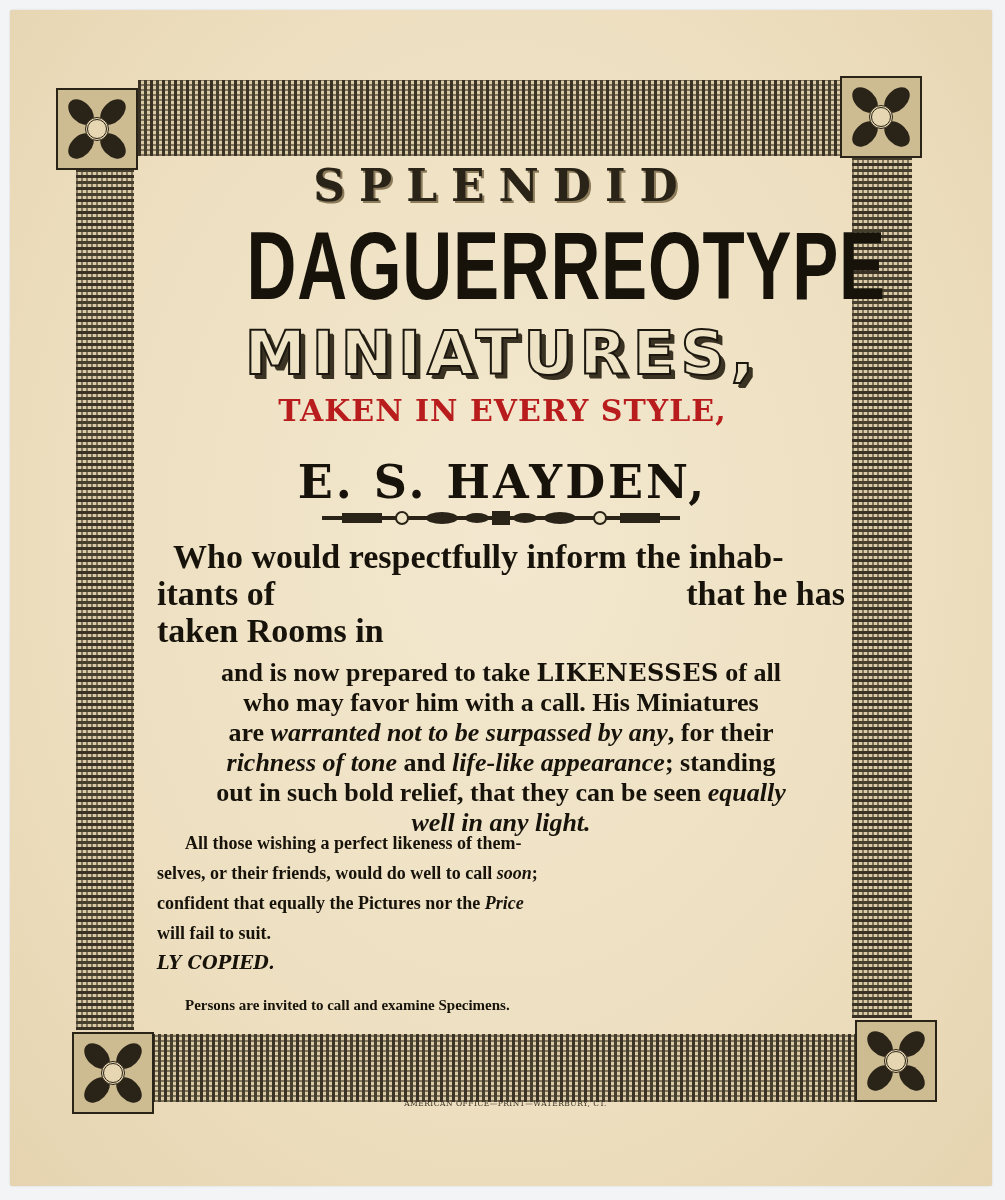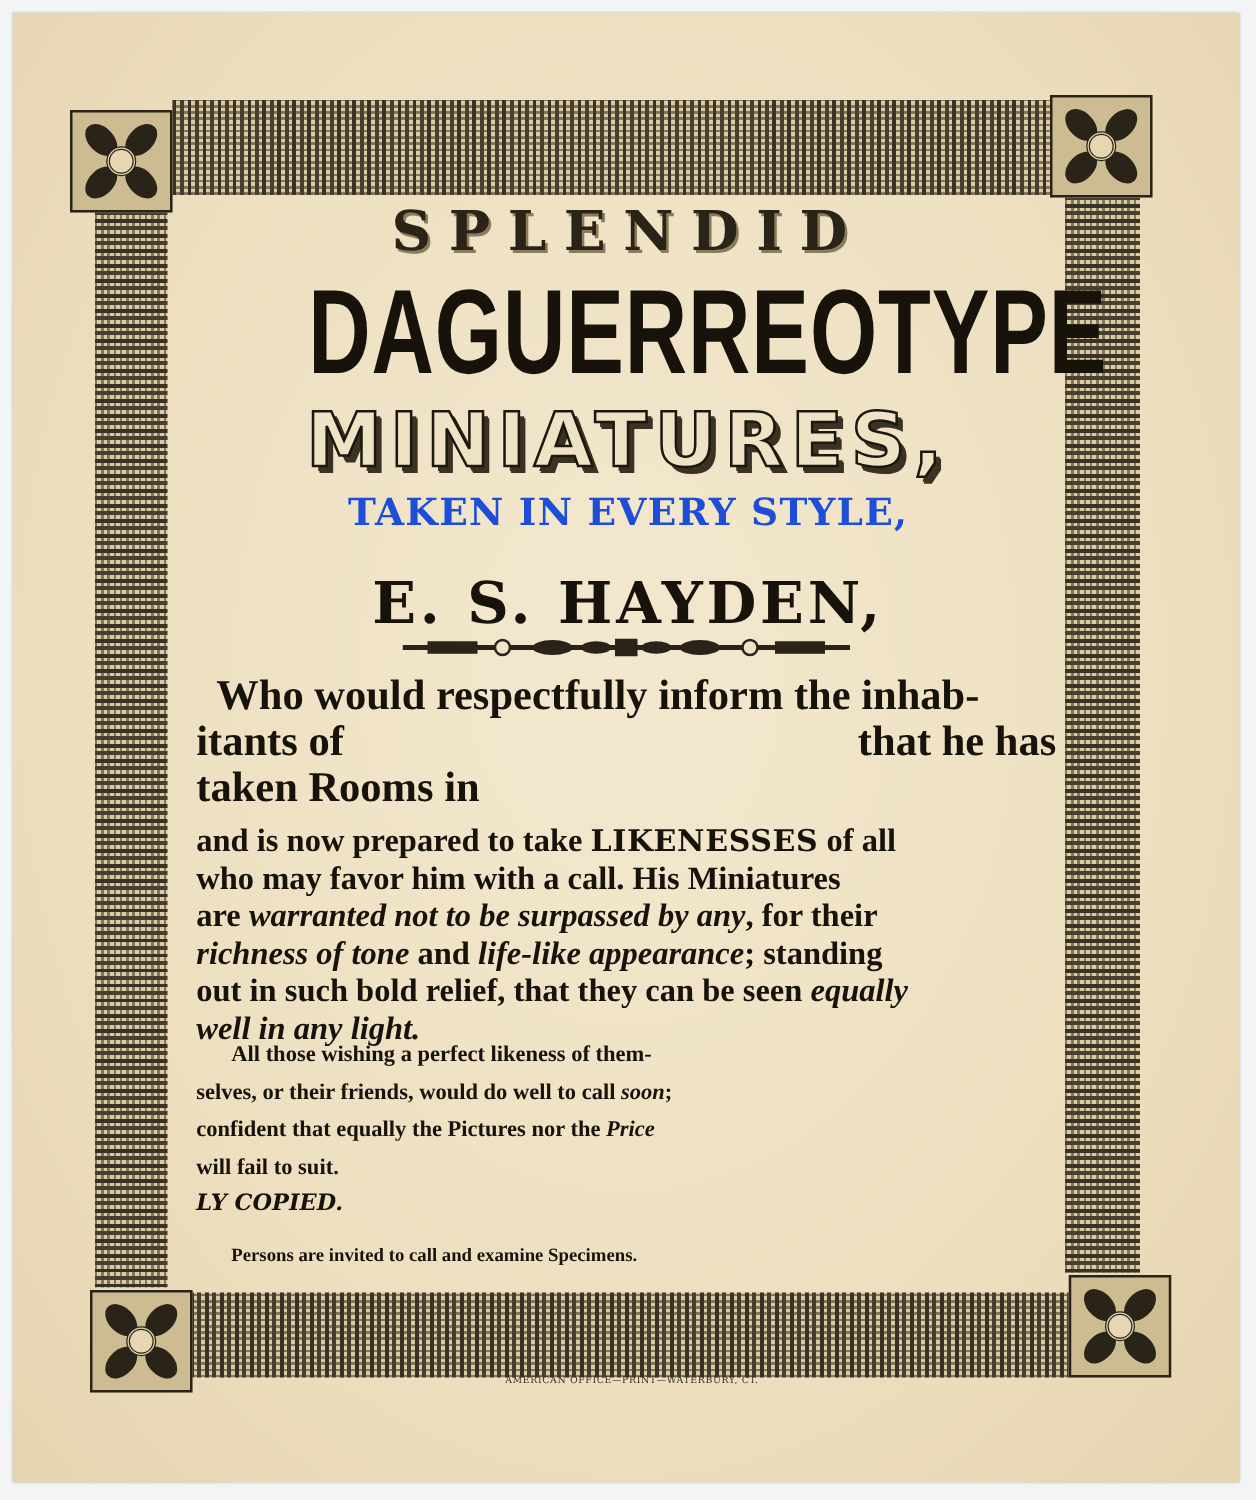--- a/index.html
+++ b/index.html
@@ -23,29 +23,29 @@
   .corner .leaf.b{transform:rotate(-45deg);top:12px;right:8px;}
   .corner .leaf.c{transform:rotate(-45deg);bottom:12px;left:8px;}
   .corner .leaf.d{transform:rotate(45deg);bottom:12px;right:8px;}
   .corner .rosette{width:18px;height:18px;border:3px double #2a2418;border-radius:50%;background:#e6d6b1;z-index:1;}
   .t-splendid{position:absolute;left:0;width:1005px;top:160px;text-align:center;font-family:"DejaVu Serif",serif;font-weight:bold;
     font-size:44px;letter-spacing:14px;color:#2a2418;text-shadow:2px 2px 0 #8c7b5a;}
   .t-daguerre{position:absolute;left:150px;width:690px;top:218px;text-align:center;font-family:"Liberation Sans",sans-serif;font-weight:bold;
     font-size:96px;line-height:96px;color:#17130b;transform:scaleX(0.72);transform-origin:center;letter-spacing:1px;}
   .t-mini{position:absolute;left:0;width:1005px;top:318px;text-align:center;font-family:"DejaVu Sans",sans-serif;font-weight:bold;
     font-size:60px;letter-spacing:6px;color:#efe3c6;-webkit-text-stroke:2px #1c1810;text-shadow:4px 4px 0 #3a3222,5px 5px 0 #3a3222;transform:scaleX(1.02);}
-  .t-taken{position:absolute;left:0;width:1005px;top:393px;text-align:center;font-family:"DejaVu Serif",serif;font-weight:bold;font-size:30px;color:#1d4ed8;letter-spacing:1px;}
+  .t-taken{position:absolute;left:0;width:1005px;top:393px;text-align:center;font-family:"DejaVu Serif",serif;font-weight:bold;font-size:30px;color:#b91c1c;letter-spacing:1px;}
   .t-by{position:absolute;left:0;width:1005px;top:433px;text-align:right;font-family:"DejaVu Serif",serif;font-weight:bold;font-size:16px;letter-spacing:3px;color:#17130b;padding-left:33px;}
   .t-hayden{position:absolute;left:0;width:1005px;top:455px;text-align:center;font-family:"DejaVu Serif",serif;font-weight:bold;font-size:46px;letter-spacing:3px;color:#17130b;}
   .rule{position:absolute;left:322px;top:510px;width:358px;height:16px;}
   .body{position:absolute;left:157px;width:688px;font-family:"Liberation Serif",serif;font-weight:bold;color:#17130b;}
   .p1{top:538px;font-size:34px;line-height:37px;}
   .p1 .row{display:flex;justify-content:space-between;}
   .p2{top:658px;font-size:26px;line-height:30px;text-align:justify;}
-  .p2 .row{display:flex;justify-content:flex-start;white-space:nowrap;}
+  .p2 .row{display:flex;justify-content:center;white-space:nowrap;}
   .p3{top:828px;font-size:18px;line-height:30px;}
   .p3 .row{display:flex;justify-content:space-between;white-space:nowrap;}
   .p3 .indent{padding-left:28px;}
   i,.it{font-style:italic;}
   .caps{letter-spacing:0.5px;}
   .hand{display:inline-block;width:50px;height:20px;vertical-align:middle;margin-right:4px;}
   .p4{top:997px;font-size:15px;left:185px;}
   .imprint{position:absolute;left:3px;width:1005px;top:1099px;text-align:center;font-family:"DejaVu Serif",serif;font-size:7.5px;letter-spacing:0.5px;color:#3a3222;}
 </style>
 </head>

